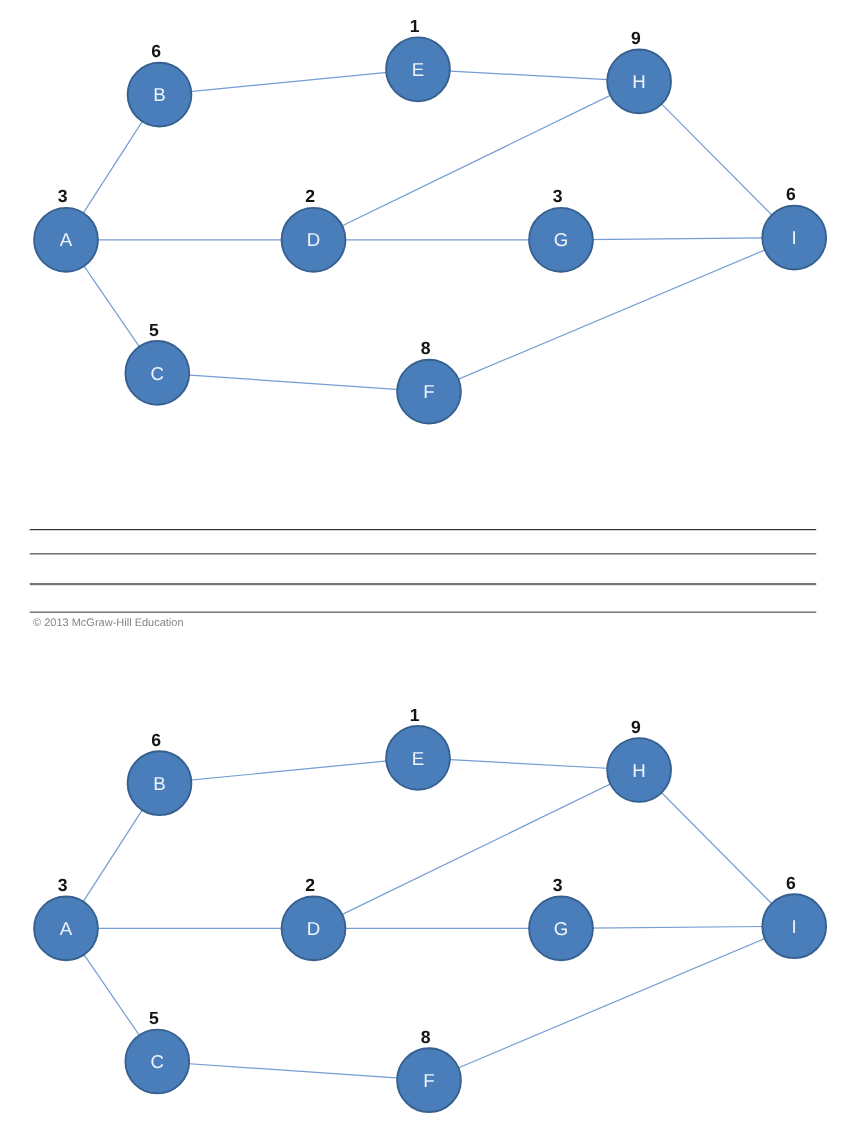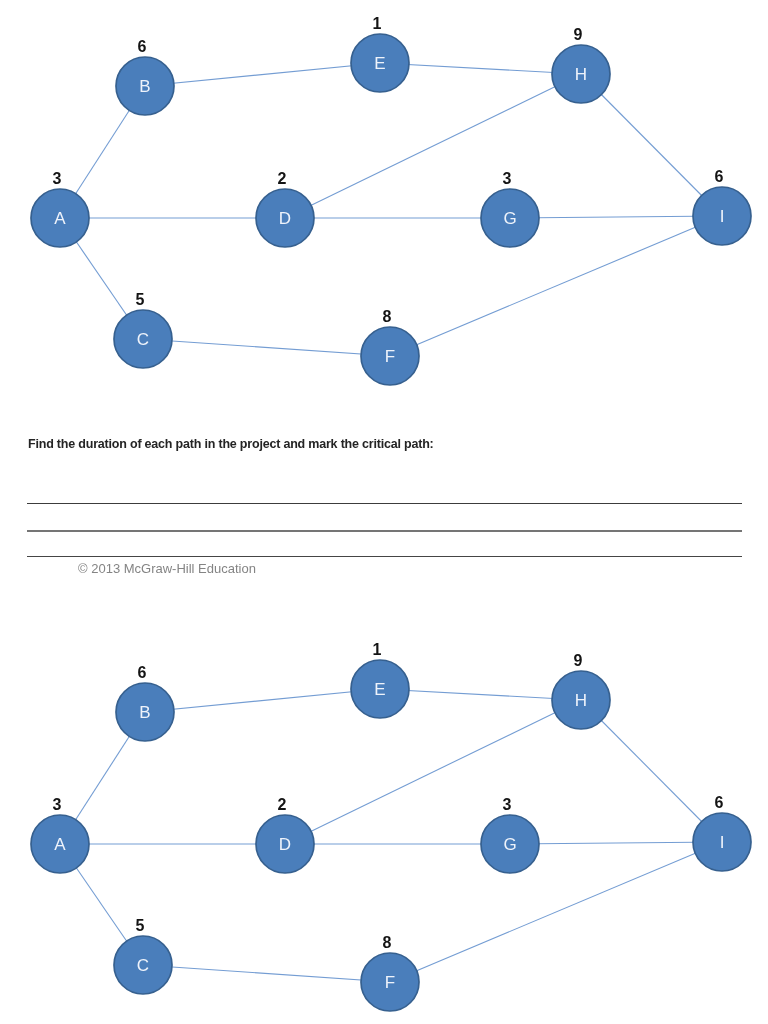--- a/index.html
+++ b/index.html
@@ -43,23 +43,22 @@
   }
   .answer-line:nth-of-type(1) { top: 481px; border-top: 1.6px solid #1c1c1c; }
   .answer-line:nth-of-type(2) { top: 503px; border-top: 1.3px solid #3c3c3c; }
   .answer-line:nth-of-type(3) { top: 530px; border-top: 2.2px solid #757575; }
   .answer-line:nth-of-type(4) { top: 556px; border-top: 1.3px solid #454545; }
 
   .copyright {
     position: absolute;
     left: 30px;
     top: 561px;
-    font-size: 13px;
+    font-size: 10px;
     color: #848484;
-    margin-left: 48px;
   }
 
   .node-letter {
     font-family: "Liberation Sans", sans-serif;
     font-size: 17px;
     fill: #eef3fb;
   }
   .duration-label {
     font-family: "Liberation Sans", sans-serif;
     font-size: 16px;
@@ -106,21 +105,20 @@
       <text x="510" y="224" text-anchor="middle" class="node-letter" fill="#eef3fb">G</text>
       <text x="507" y="184" text-anchor="middle" class="duration-label" fill="#141414">3</text>
       <circle cx="581" cy="74" r="29" fill="#4a7ebb" stroke="#36608f" stroke-width="1.7"></circle>
       <text x="581" y="80" text-anchor="middle" class="node-letter" fill="#eef3fb">H</text>
       <text x="578" y="40" text-anchor="middle" class="duration-label" fill="#141414">9</text>
       <circle cx="722" cy="216" r="29" fill="#4a7ebb" stroke="#36608f" stroke-width="1.7"></circle>
       <text x="722" y="222" text-anchor="middle" class="node-letter" fill="#eef3fb">I</text>
       <text x="719" y="182" text-anchor="middle" class="duration-label" fill="#141414">6</text>
     </svg>
 
-  <div class="question">Find the duration of each path in the project and mark the critical path:</div>
 
   <div class="answer-line"></div>
   <div class="answer-line"></div>
   <div class="answer-line"></div>
   <div class="answer-line"></div>
 
   <div class="copyright">© 2013 McGraw-Hill Education</div>
 
   <svg class="diagram diagram-bottom" viewBox="0 0 768 420">
       <line x1="60" y1="218" x2="145" y2="86" stroke="#749dd3" stroke-width="1.1"></line>

